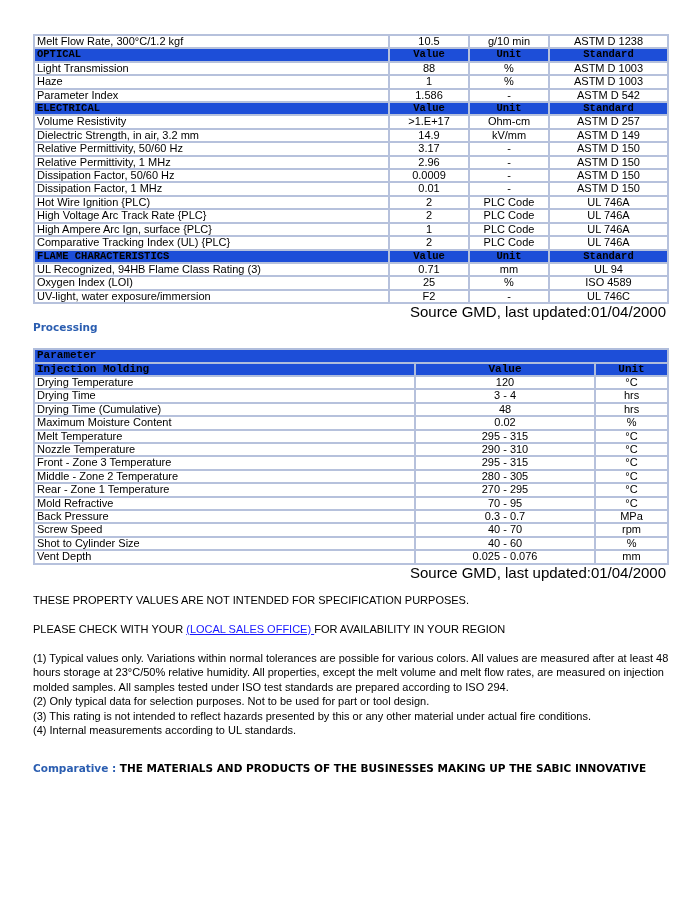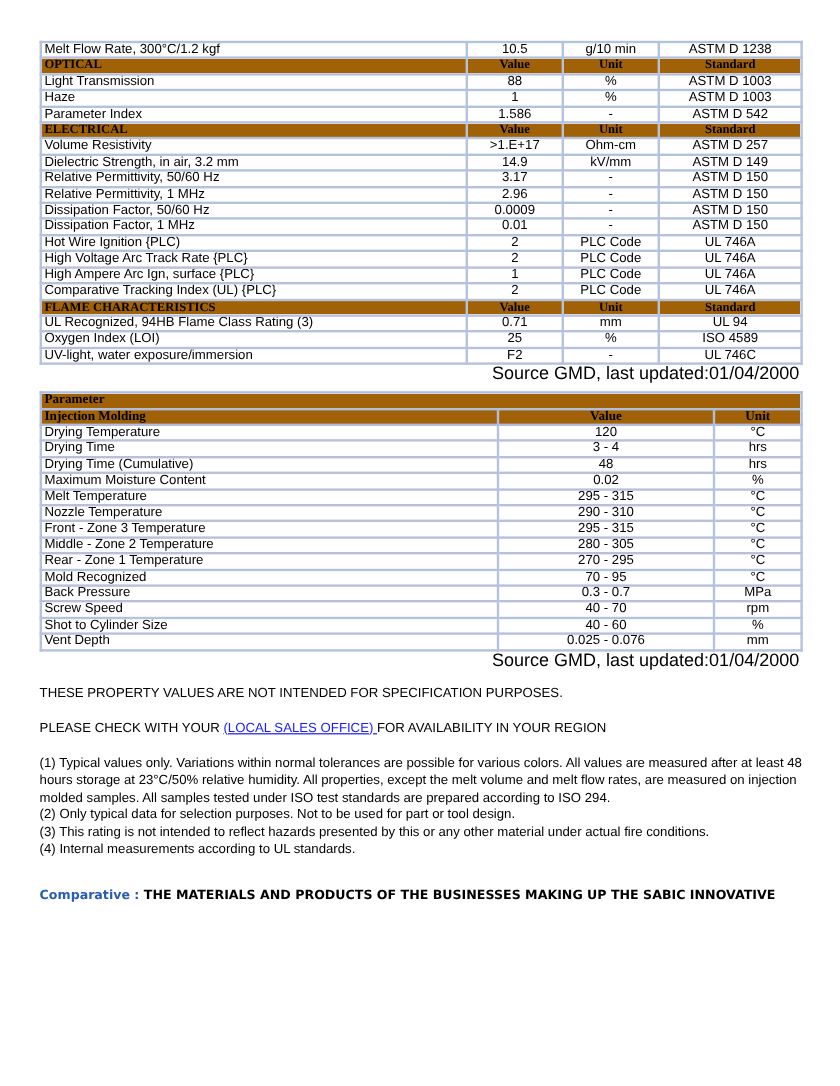--- a/index.html
+++ b/index.html
@@ -3,21 +3,21 @@
 <meta charset="utf-8">
 <style>
   html, body { margin: 0; padding: 0; background: #ffffff; }
   body { width: 700px; height: 905px; overflow: hidden; position: relative;
          font-family: "Liberation Sans", sans-serif; font-size: 11px; color: #000; }
   .wrap { position: absolute; left: 33px; top: 34px; width: 634px; }
   table.props { border-collapse: collapse; width: 634px; table-layout: fixed; }
   table.props td { border: 2px solid #b6c1dc; padding: 0 2px; height: 11.4px; line-height: 11.4px;
                    font-size: 11px; white-space: nowrap; overflow: hidden; }
   table.props td.c { text-align: center; }
-  tr.hdr td { background: #a16207; font-weight: bold; font-family: Liberation Serif, serif; font-size: 10.5px; }
+  tr.hdr td { background: #1d4ed8; font-weight: bold; font-family: Liberation Mono, monospace; font-size: 10.5px; }
   tr.hdr td.c { text-align: center; }
   .source { text-align: right; font-size: 15px; height: 16px; line-height: 16px; padding-right: 1px; }
   .section-title { color: #2a5db0; font-weight: bold; font-family: "DejaVu Sans", sans-serif;
                    font-size: 10.5px; margin-top: 0px; height: 22px; line-height: 14px; }
   table.proc { border-collapse: collapse; width: 634px; table-layout: fixed; margin-top: 6px; }
   table.proc td { border: 2px solid #b6c1dc; padding: 0 2px; height: 11.4px; line-height: 11.4px;
                   font-size: 11px; white-space: nowrap; overflow: hidden; }
   table.proc td.c { text-align: center; }
   table.proc tr.hdr td { border-color: #b0bddc; }
   table.proc tr.hdr td.lbl { border-bottom: none; }
@@ -157,20 +157,21 @@
         <tr>
           <td>UV-light, water exposure/immersion</td>
           <td class="c">F2</td>
           <td class="c">-</td>
           <td class="c">UL 746C</td>
         </tr>
       </tbody>
   </table>
   <div class="source">Source GMD, last updated:01/04/2000</div>
 
+  <div class="section-title">Processing</div>
 
   <table class="proc">
     <colgroup>
       <col style="width:381px">
         <col style="width:180px">
         <col style="width:73px">
     </colgroup>
     <tbody id="proc-body">
       <tr class="hdr">
         <td class="lbl" colspan="3">Parameter</td>
@@ -219,21 +220,21 @@
           <td>Middle - Zone 2 Temperature</td>
           <td class="c">280 - 305</td>
           <td class="c">°C</td>
         </tr>
         <tr>
           <td>Rear - Zone 1 Temperature</td>
           <td class="c">270 - 295</td>
           <td class="c">°C</td>
         </tr>
         <tr>
-          <td>Mold Recognized</td>
+          <td>Mold Refractive</td>
           <td class="c">70 - 95</td>
           <td class="c">°C</td>
         </tr>
         <tr>
           <td>Back Pressure</td>
           <td class="c">0.3 - 0.7</td>
           <td class="c">MPa</td>
         </tr>
         <tr>
           <td>Screw Speed</td>

